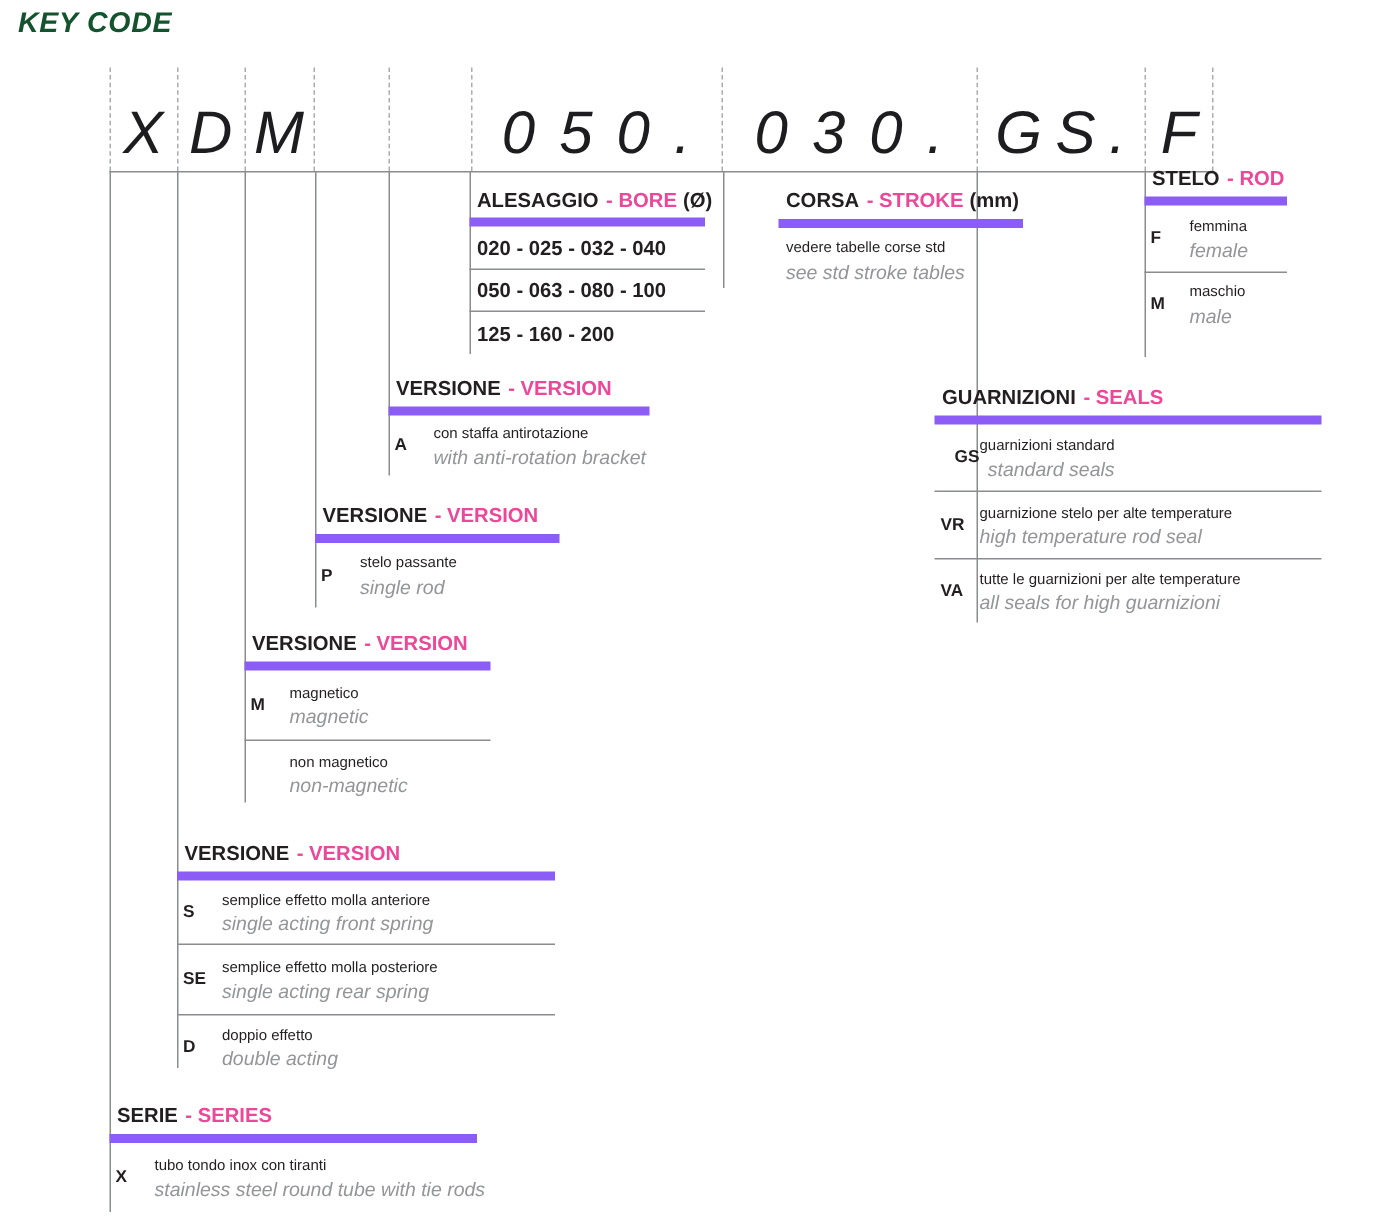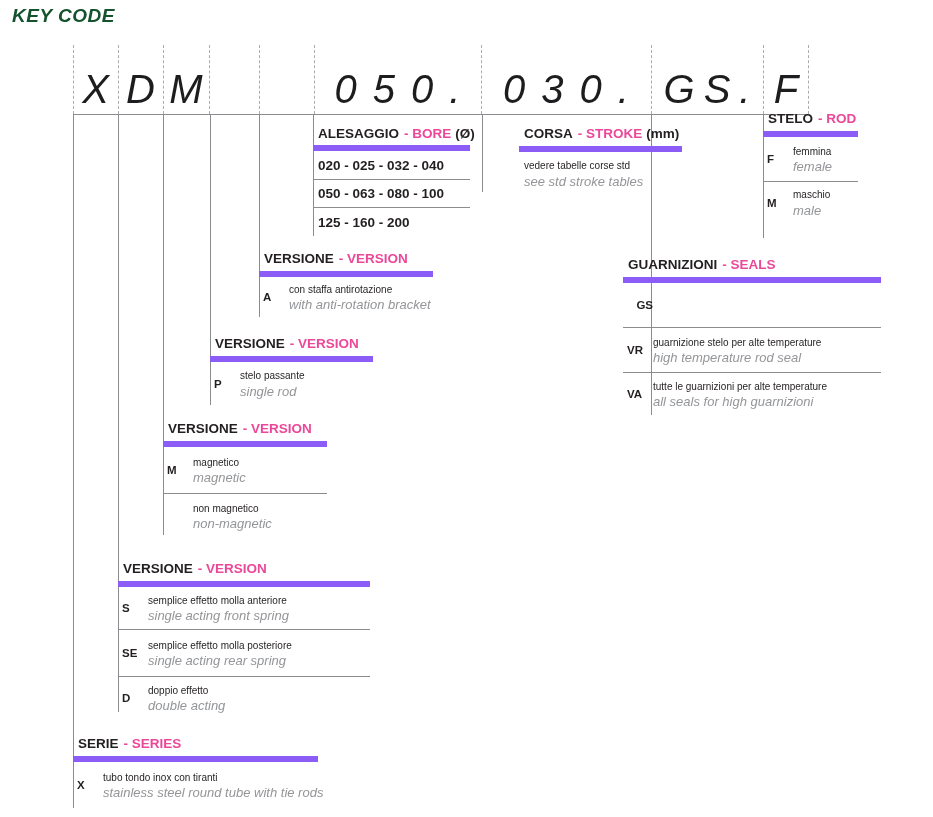--- a/index.html
+++ b/index.html
@@ -146,20 +146,24 @@
     </div>
   </div>
 
   <div class="box" style="left:623px;top:252px;width:258px;">
     <div class="box-header" style="height:31px;">
       <span>GUARNIZIONI</span>
       <span class="hdr-en">- SEALS</span>
     </div>
     <div class="row ruled" style="height:45px;text-align:right;">
       <span class="code">GS</span>
+      <span class="lbl">
+        <span class="it">guarnizioni standard</span>
+        <span class="en">standard seals</span>
+      </span>
     </div>
     <div class="row ruled" style="height:45px;">
       <span class="code">VR</span>
       <span class="lbl">
         <span class="it">guarnizione stelo per alte temperature</span>
         <span class="en">high temperature rod seal</span>
       </span>
     </div>
     <div class="row" style="height:42px;">
       <span class="code">VA</span>

